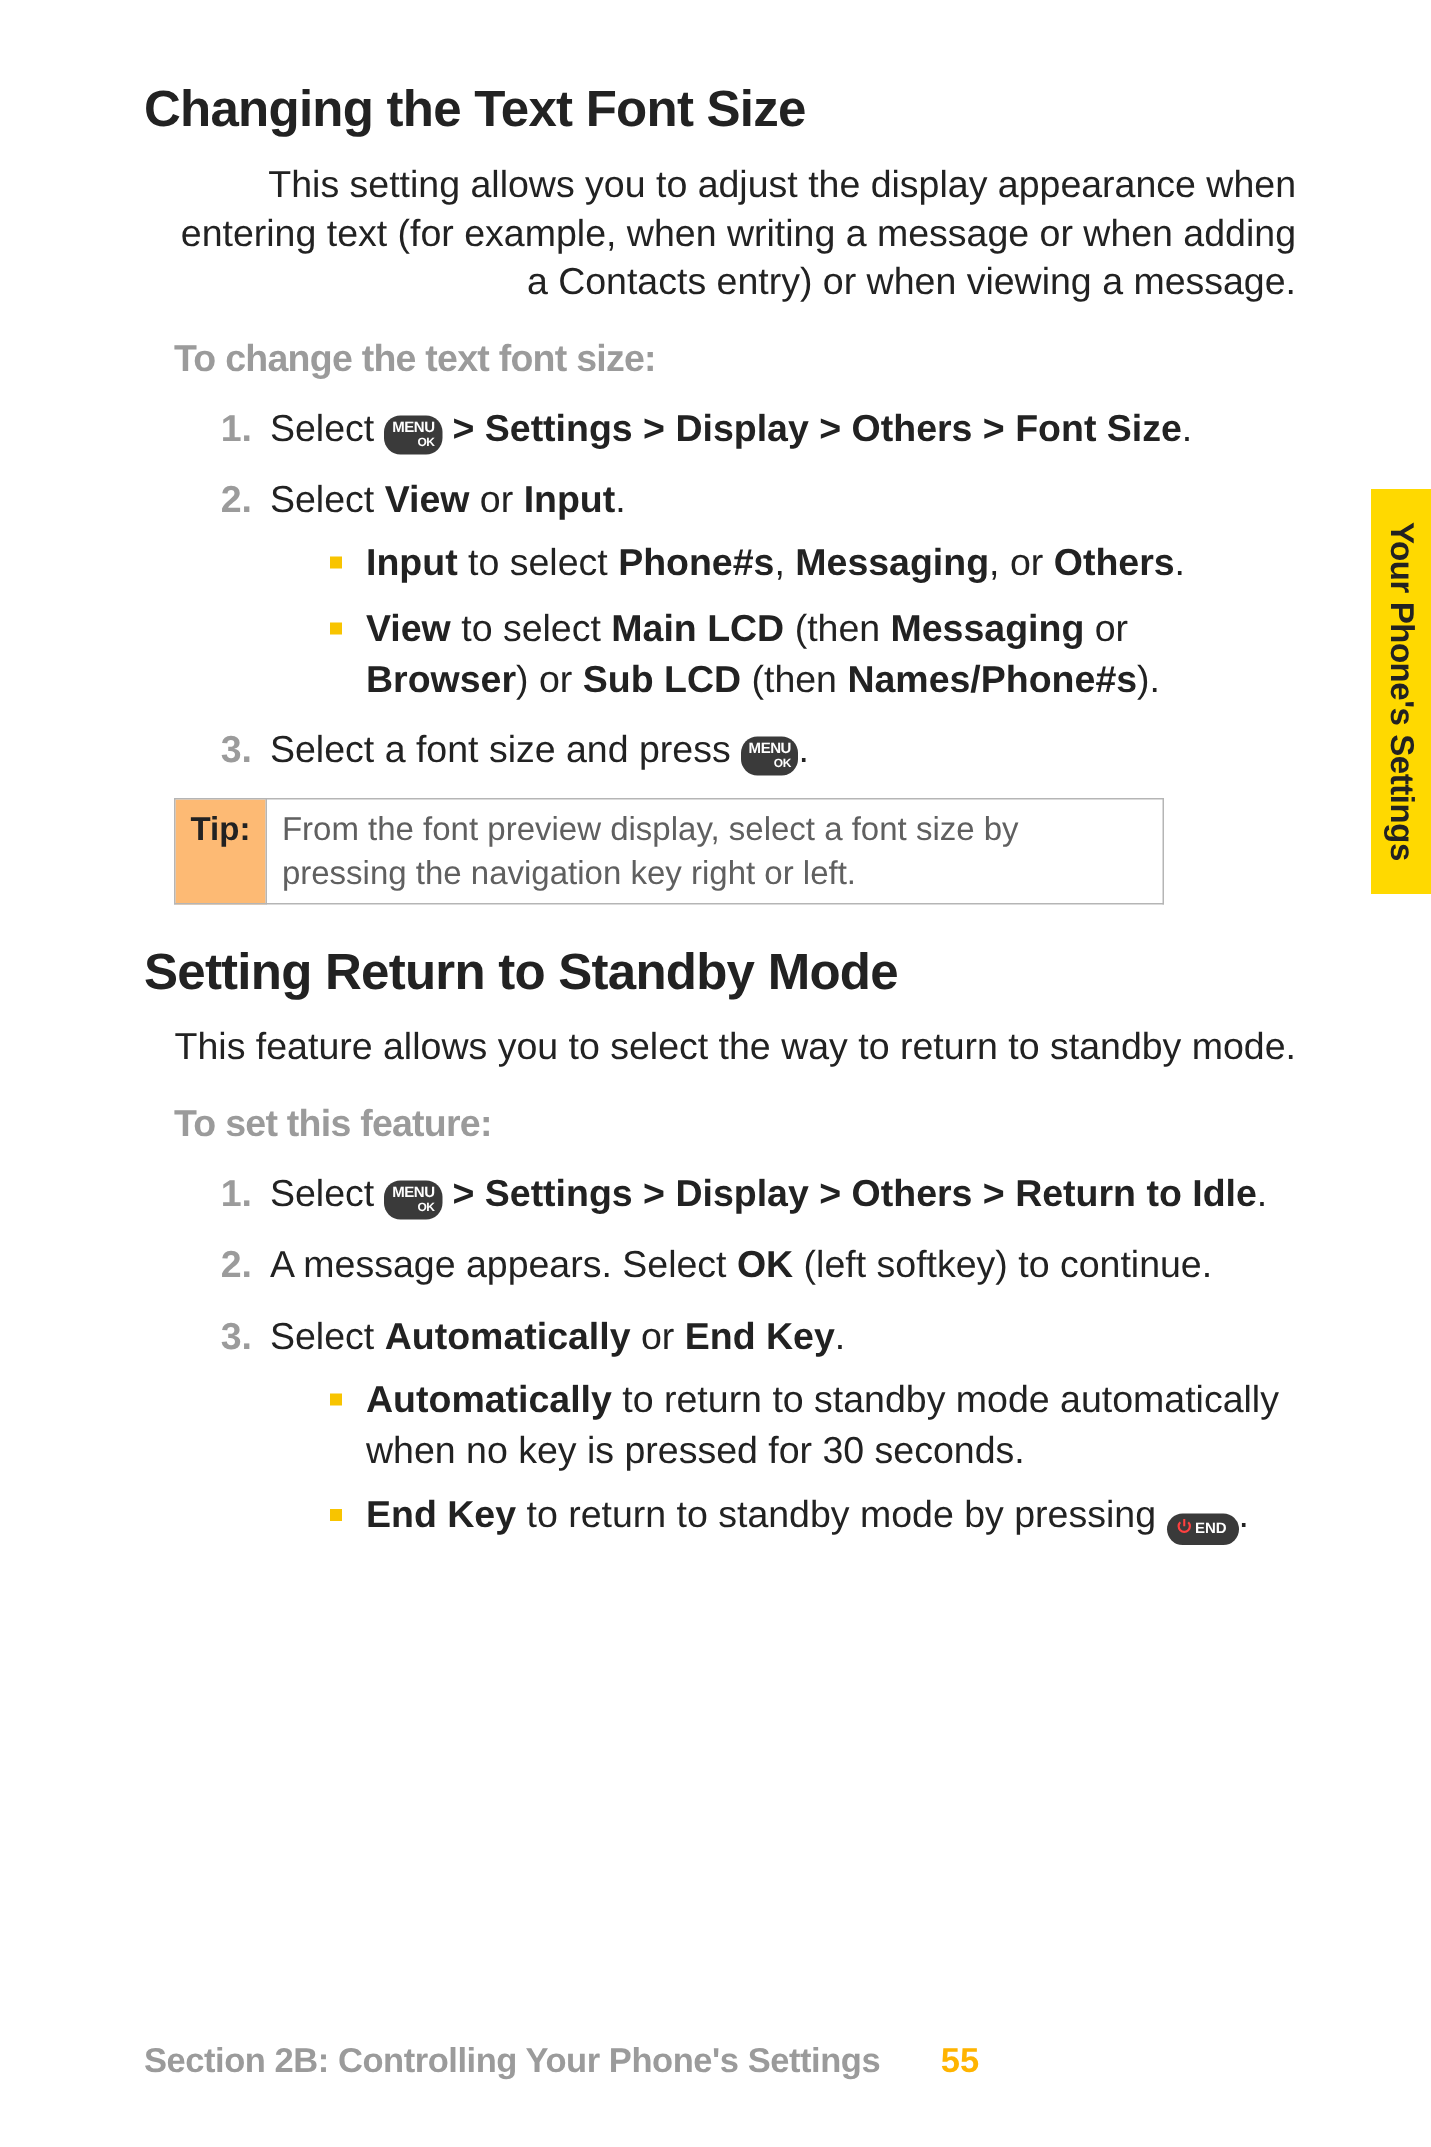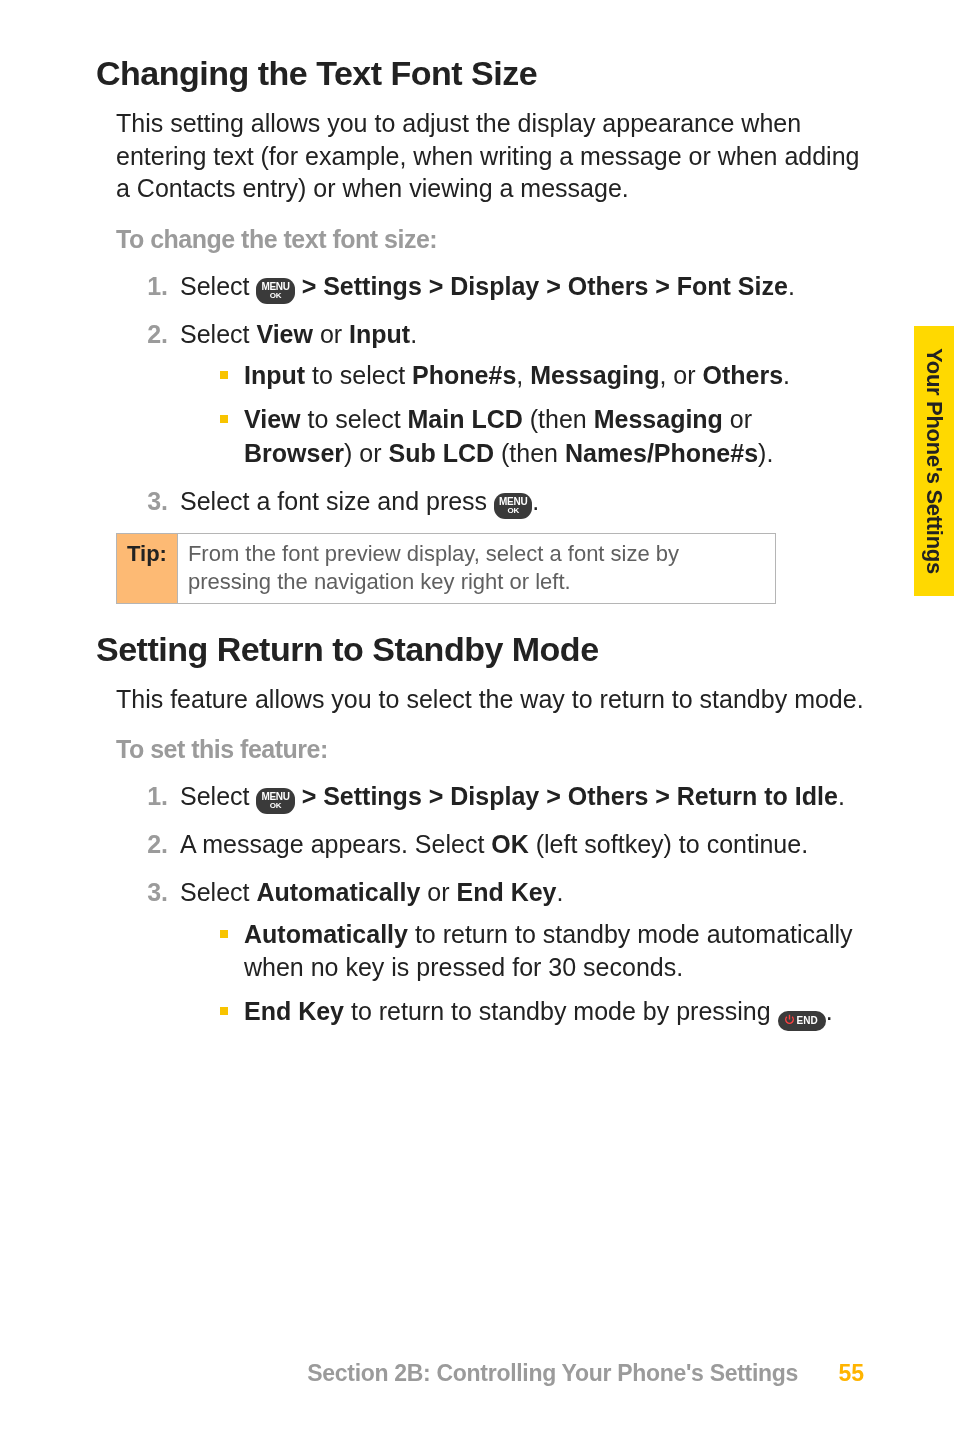--- a/index.html
+++ b/index.html
@@ -23,20 +23,21 @@
     font-size: 34px;
     font-weight: 800;
     margin: 0 0 14px 0;
     letter-spacing: -0.5px;
   }
   p.body {
     font-size: 25px;
     margin: 0 0 20px 0;
     line-height: 1.3;
     padding-left: 20px;
+    text-align: right;
   }
   p.sub-heading {
     font-size: 25px;
     font-weight: 700;
     color: #9b9b9b;
     margin: 0 0 16px 0;
     padding-left: 20px;
     letter-spacing: -0.5px;
   }
   ol.steps {
@@ -85,21 +86,21 @@
   .icon-menu {
     display: inline-block;
     vertical-align: -3px;
     background: #3a3a3a;
     color: #fff;
     font-size: 10px;
     font-weight: 700;
     line-height: 10px;
     padding: 4px 5px 3px 5px;
     border-radius: 11px;
-    text-align: center;
+    text-align: right;
     letter-spacing: -0.3px;
   }
   .icon-menu .l1 { display: block; }
   .icon-menu .l2 { display: block; font-size: 8px; margin-top: -1px; }
   .icon-end {
     display: inline-block;
     vertical-align: -4px;
     background: #3a3a3a;
     color: #fff;
     border-radius: 11px;
@@ -148,21 +149,21 @@
     font-size: 22px;
     font-weight: 800;
     color: #222;
     letter-spacing: -0.3px;
   }
   .footer {
     position: absolute;
     bottom: 44px;
     left: 96px;
     right: 90px;
-    text-align: right;
+    text-align: left;
     font-size: 23px;
     font-weight: 700;
   }
   .footer .ft-text { color: #9b9b9b; letter-spacing: -0.3px; }
   .footer .pg { color: #ffb400; font-weight: 800; margin-left: 34px; }
 </style>
 </head>
 <body>
 
 <div class="page">

